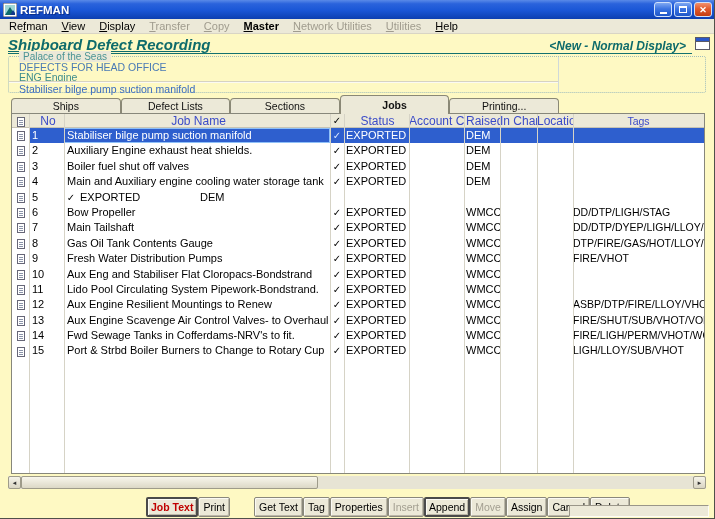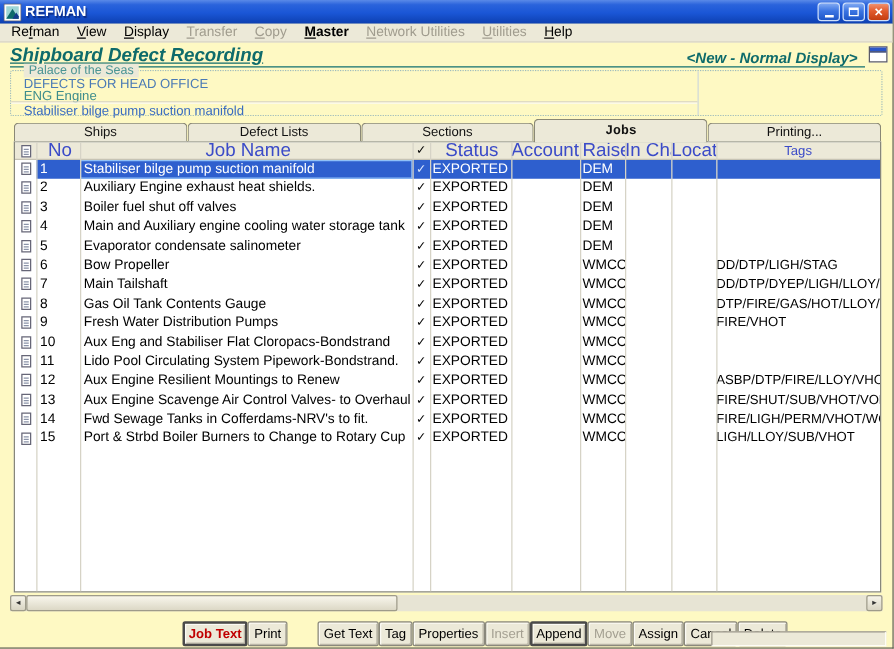--- a/index.html
+++ b/index.html
@@ -40,30 +40,30 @@
   
   .ctx{position:absolute;left:8px;top:56px;width:698px;height:37px;border:1px dotted #9fbcbc;border-radius:2px;}
   .legend{position:absolute;left:10px;top:-6px;background:#ece9d8;padding:0 4px;font-size:10px;color:#4a9494;}
   .ctx-l1{position:absolute;left:10px;top:4px;font-size:10.5px;color:#4a7ab5;}
   .ctx-l2{position:absolute;left:10px;top:14px;font-size:10.5px;color:#3d8c8c;}
   .ctx-sep{position:absolute;left:0;top:24px;width:549px;height:2px;border-top:1px solid #d6d2c2;border-bottom:1px solid #fbfaf2;}
   .ctx-l3{position:absolute;left:10px;top:26px;font-size:10.5px;color:#3a6cc0;}
   .ctx-vdiv{position:absolute;left:549px;top:0;bottom:0;width:1px;background:#cfd9d9;}
 
   
-  .tabstrip{position:absolute;left:11px;top:95px;width:694px;height:19px;display:flex;z-index:5;}
+  .tabstrip{position:absolute;left:11px;top:95px;width:548px;height:19px;display:flex;z-index:5;}
   .tab{flex:1;height:15px;margin-top:3px;line-height:14px;text-align:center;background:#ece9d8;
        border:1px solid #8a8876;border-bottom:none;border-radius:4px 4px 0 0;font-size:10.5px;color:#111;}
-  .tab.active{margin-top:0;height:19px;line-height:18px;font-weight:bold;font-family:Liberation Mono, monospace;}
+  .tab.active{margin-top:0;height:19px;line-height:18px;font-weight:bold;}
 
   
   .panel{position:absolute;left:11px;top:113px;width:694px;height:361px;background:#fff;
          border:1px solid #87877b;z-index:1;}
   .thead{display:flex;height:14px;background:#ece9d8;border-bottom:1px solid #c6c3b4;position:relative;z-index:1;}
-  .hcell{font-size:15px;color:var(--hblue);text-align:center;line-height:14px;white-space:nowrap;overflow:hidden;}
+  .hcell{font-size:12px;color:var(--hblue);text-align:center;line-height:14px;white-space:nowrap;overflow:hidden;}
   .hcell.chk{color:#000;font-size:10px;}
   .tbody{position:relative;z-index:1;}
   .row{display:flex;height:15.4px;align-items:center;font-size:11px;color:#000;}
   .cell{white-space:nowrap;overflow:hidden;height:15.4px;line-height:15.4px;}
   .c-icon{width:17px;text-align:center;flex:none;}
   .c-no{width:35px;padding-left:3px;flex:none;}
   .c-name{width:266px;padding-left:3px;flex:none;}
   .c-chk{width:14px;text-align:center;font-size:10px;flex:none;}
   .c-status{width:65px;padding-left:2px;flex:none;}
   .c-acct{width:55px;flex:none;}
@@ -224,21 +224,20 @@
     <span class="cell c-status f-status">EXPORTED</span>
     <span class="cell c-acct f-acct"></span>
     <span class="cell c-raised f-raised">DEM</span>
     <span class="cell c-charge f-charge"></span>
     <span class="cell c-loc f-loc"></span>
     <span class="cell c-tags f-tags"></span>
   </div>
         <div class="row">
     <span class="cell c-icon"><span class="doc"></span></span>
     <span class="cell c-no f-no">5</span>
-    <span class="cell c-name f-name">Evaporator condensate salinometer</span>
     <span class="cell c-chk f-chk">✓</span>
     <span class="cell c-status f-status">EXPORTED</span>
     <span class="cell c-acct f-acct"></span>
     <span class="cell c-raised f-raised">DEM</span>
     <span class="cell c-charge f-charge"></span>
     <span class="cell c-loc f-loc"></span>
     <span class="cell c-tags f-tags"></span>
   </div>
         <div class="row">
     <span class="cell c-icon"><span class="doc"></span></span>

